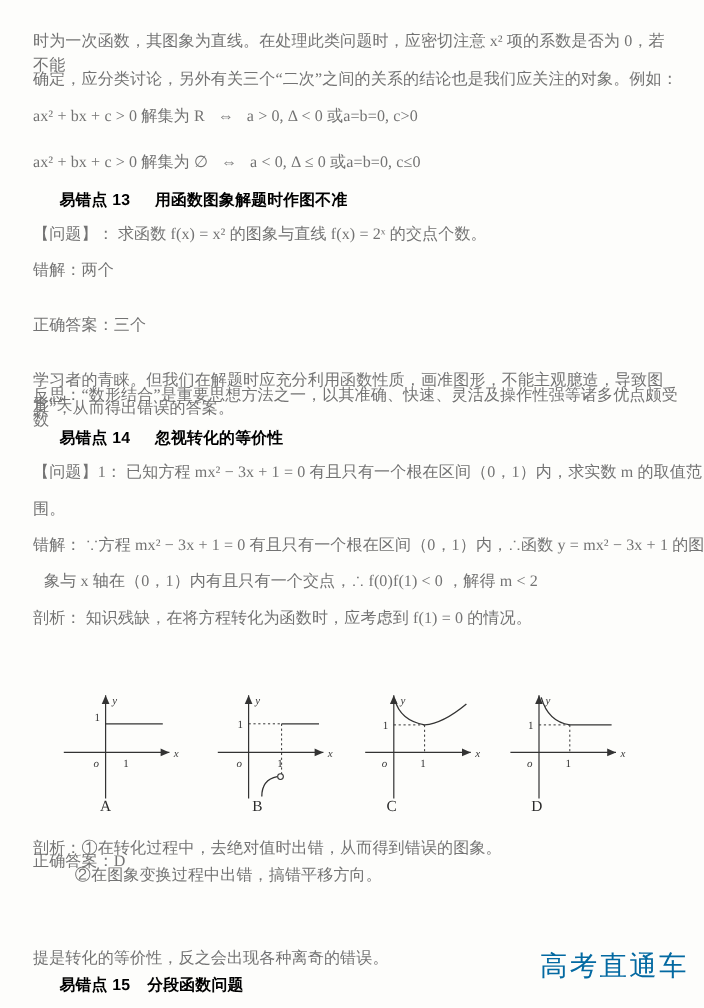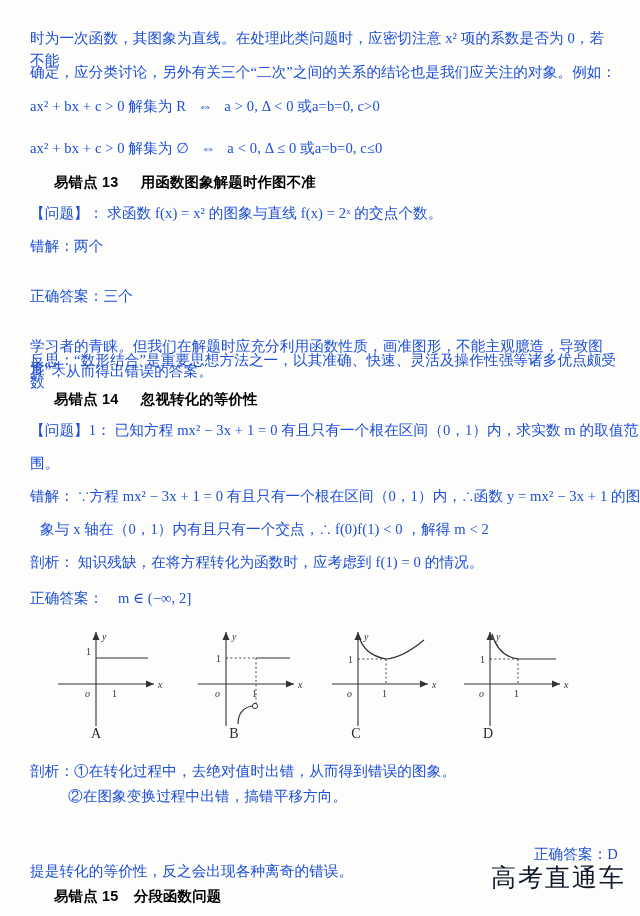--- a/index.html
+++ b/index.html
@@ -22,21 +22,21 @@
     padding: 0;
   }
   
   .line {
     position: absolute;
     left: 30px;
     right: 22px;
     font-size: 14.6px;
     line-height: 1.5;
     letter-spacing: 0.1px;
-    color: #1d4ed8;
+    color: #737373;
     white-space: nowrap;
   }
   .line.wrap { white-space: normal; }
   .heading {
     font-family: "Liberation Sans", "DejaVu Sans", sans-serif;
     font-weight: bold;
     font-size: 14.4px;
     letter-spacing: 0.2px;
     color: #000;
     margin-left: 24px;
@@ -82,21 +82,21 @@
   }
 
   
   .watermark {
     position: absolute;
     right: 14px;
     bottom: 22px;
     font-family: "Liberation Sans", "DejaVu Sans", sans-serif;
     font-size: 25px;
     letter-spacing: 2px;
-    color: #0f172a;
+    color: #0369a1;
   }
 </style>
 </head>
 <body>
 
 <div class="page">
 
   <div class="line wrap" style="top:28px;">
     <span>时为一次函数，其图象为直线。在处理此类问题时，应密切注意 x² 项的系数是否为 0，若不能</span>
   </div>
@@ -192,25 +192,20 @@
     <span class="math">m &lt; 2</span>
   </div>
 
   <div class="line" style="top:552px;">
     <span>剖析：</span>
     <span>知识残缺，在将方程转化为函数时，应考虑到</span>
     <span class="math">f(1) = 0</span>
     <span>的情况。</span>
   </div>
 
-  <div class="line" style="top:588px;">
-    <span>正确答案：</span>
-    <span class="sp"></span>
-    <span class="math">m ∈ (−∞, 2]</span>
-  </div>
 
 
   <div class="figs">
 
     <div class="fig" style="left:22px;">
       <svg width="132" height="118" viewBox="0 0 132 118">
         <g stroke="#333" fill="none" stroke-width="1.1">
           <line x1="8" y1="70" x2="104" y2="70"></line>
           <polygon points="104,70 96,66.5 96,73.5" fill="#333" stroke="none"></polygon>
           <line x1="46" y1="112" x2="46" y2="18"></line>
@@ -293,21 +288,21 @@
     <span class="figlabel" style="left:308px;">C</span>
     <span class="figlabel" style="left:440px;">D</span>
   </div>
 
   <div class="line" style="top:761px;">
     <span>剖析：</span><span>①在转化过程中，去绝对值时出错，从而得到错误的图象。</span>
   </div>
   <div class="line" style="top:786px; left:68px;">
     <span>②在图象变换过程中出错，搞错平移方向。</span>
   </div>
-  <div class="line" style="top:844px;text-align:right;">
+  <div class="line" style="top:773px;">
     <span>正确答案：</span><span>D</span>
   </div>
   <div class="line wrap" style="top:861px;">
     <span>提是转化的等价性，反之会出现各种离奇的错误。</span>
   </div>
 
   <div class="line heading" style="top:886px;">
     <span>易错点 15</span>
     <span class="sp"></span>
     <span>分段函数问题</span>

